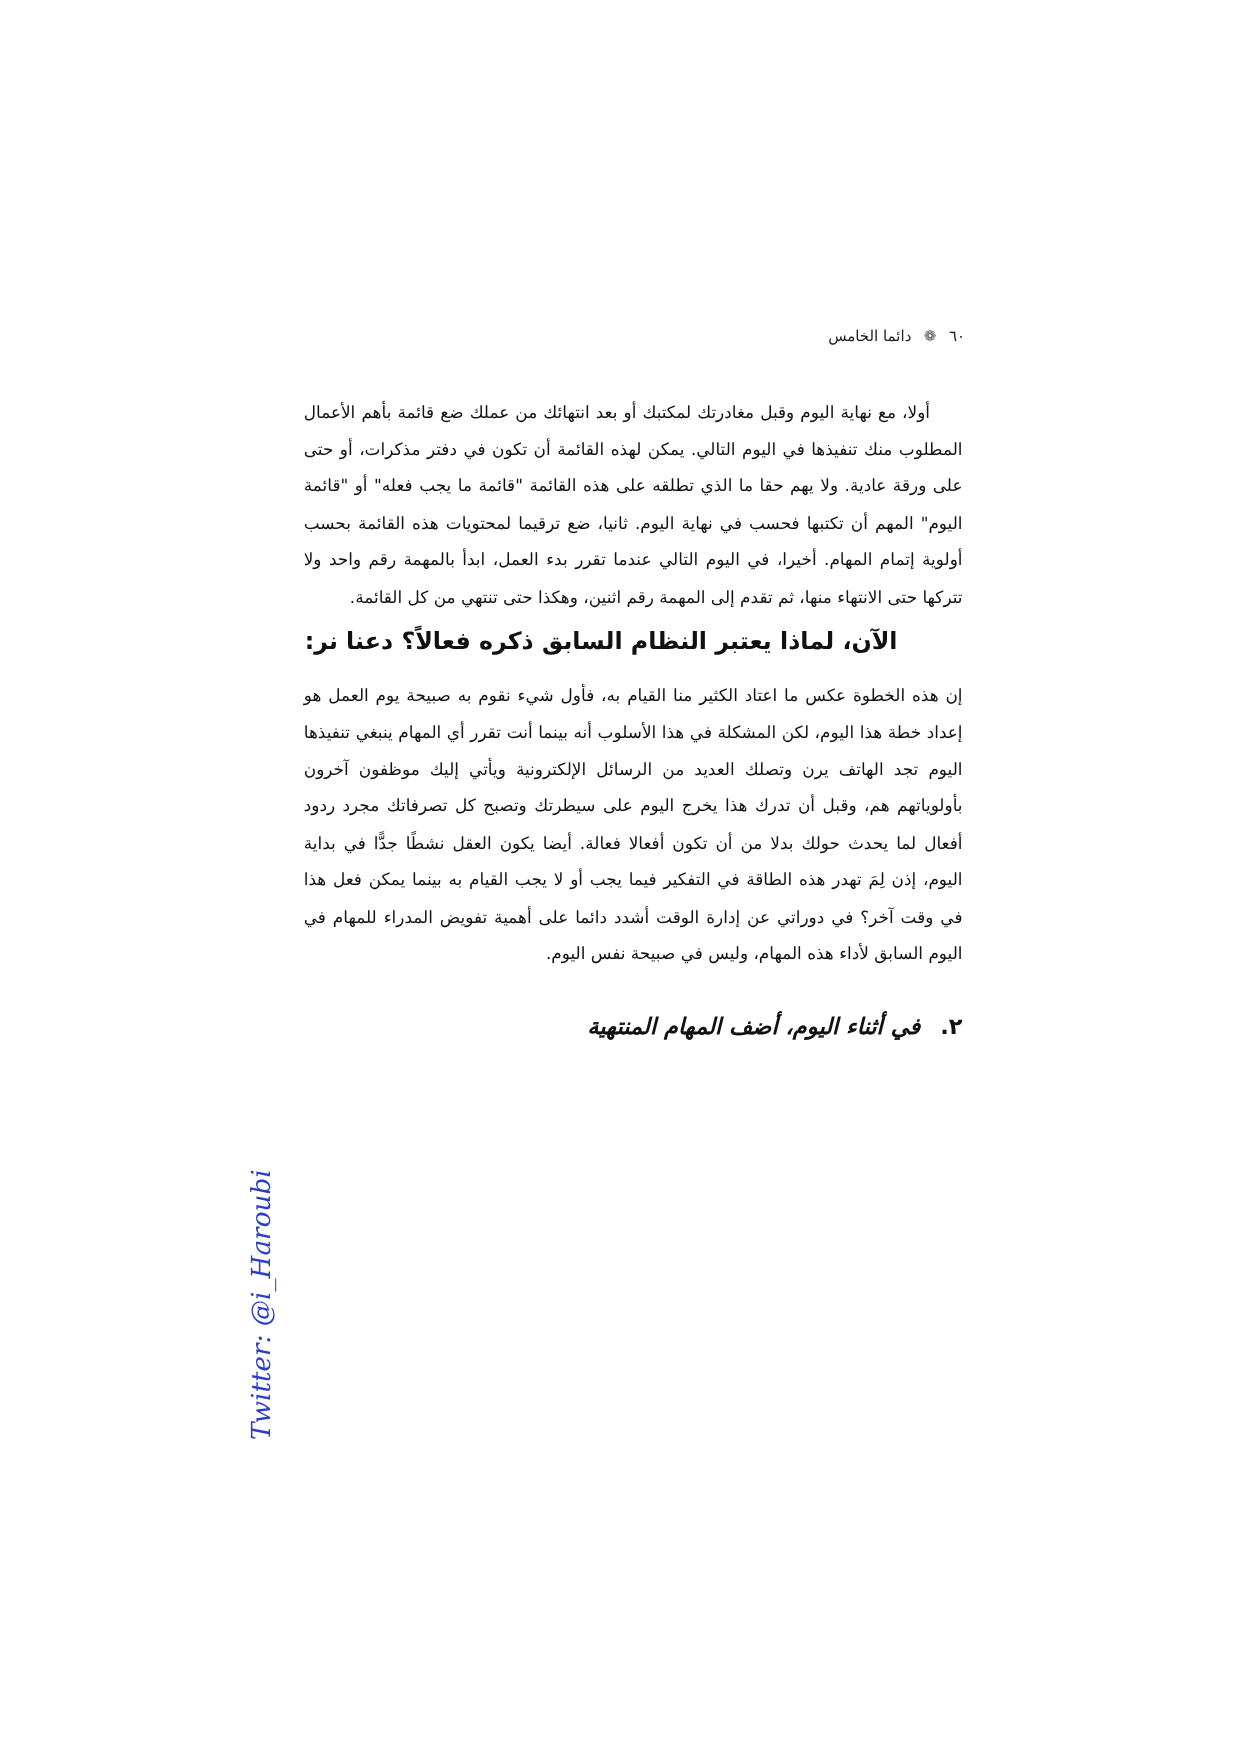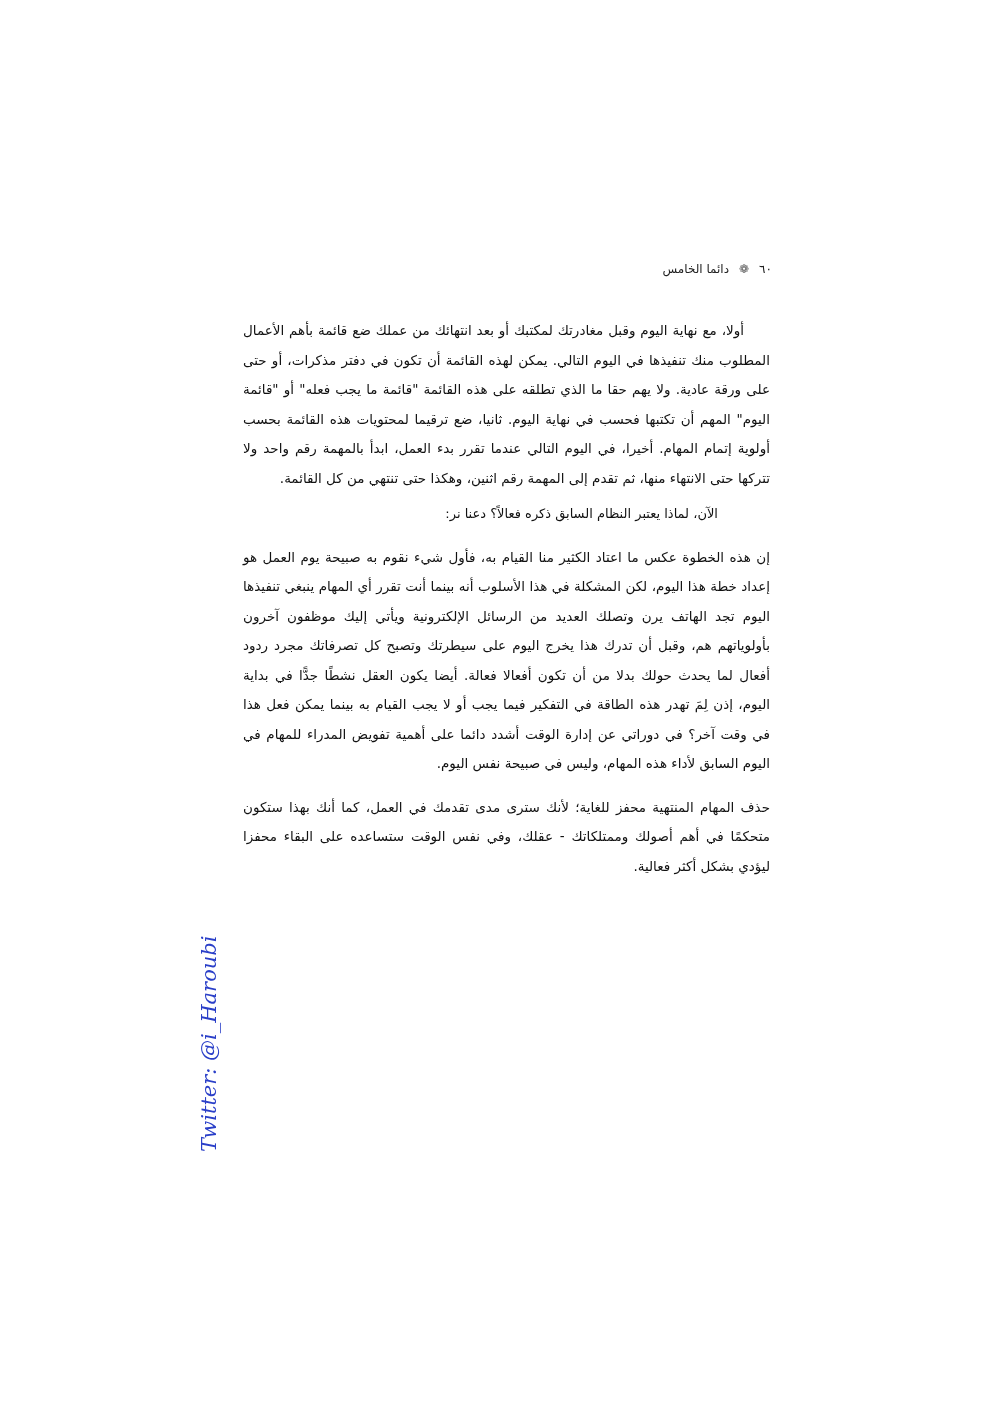--- a/index.html
+++ b/index.html
@@ -3,21 +3,21 @@
   <meta charset="utf-8">
   <style>
     html, body { margin: 0; padding: 0; background: #ffffff; }
     body { width: 992px; height: 1403px; position: relative; overflow: hidden; font-family: "DejaVu Sans", sans-serif; color: #111; }
     .page-header { position: absolute; top: 262px; left: 560px; width: 212px; direction: rtl; display: flex; align-items: center; gap: 10px; font-size: 12px; color: #222; }
     .page-header .num { font-size: 12px; }
     .page-header .orn { font-size: 12px; color: #555; }
     .content { position: absolute; left: 243px; top: 316px; width: 527px; direction: rtl; text-align: justify; text-align-last: right; }
     .para { font-size: 13.5px; line-height: 29.5px; margin: 0; }
     .para .indent { display: inline-block; width: 26px; }
-    .para-short { font-size: 13px; line-height: 29.5px; margin: 6px 0 0 0; padding-right: 52px; }
+    .para-short { font-size: 19px; line-height: 29.5px; margin: 6px 0 0 0; padding-right: 52px; font-weight: bold; }
     .h-section { font-size: 20px; font-weight: bold; margin: 40px 0 0 0; line-height: 32px; }
     .h-sub { font-size: 18px; font-weight: bold; font-style: italic; margin: 10px 0 0 0; line-height: 34px; }
     .h-sub .n { margin-left: 16px; font-style: normal; }
     .para-block { margin-top: 14px; }
     .h-sub2 { margin-top: 26px; }
     .watermark { position: absolute; left: 197px; top: 1152px; transform-origin: left top; transform: rotate(-90deg); font-family: "DejaVu Serif", serif; font-style: italic; font-size: 21px; color: #2a3fc8; white-space: nowrap; }
   </style>
 </head>
 <body>
 
@@ -27,16 +27,18 @@
   <span>دائما الخامس</span>
 </div>
 
 <div class="content">
   <p class="para"><span class="indent"></span><span>أولا، مع نهاية اليوم وقبل مغادرتك لمكتبك أو بعد انتهائك من عملك ضع قائمة بأهم الأعمال المطلوب منك تنفيذها في اليوم التالي. يمكن لهذه القائمة أن تكون في دفتر مذكرات، أو حتى على ورقة عادية. ولا يهم حقا ما الذي تطلقه على هذه القائمة "قائمة ما يجب فعله" أو "قائمة اليوم" المهم أن تكتبها فحسب في نهاية اليوم. ثانيا، ضع ترقيما لمحتويات هذه القائمة بحسب أولوية إتمام المهام. أخيرا، في اليوم التالي عندما تقرر بدء العمل، ابدأ بالمهمة رقم واحد ولا تتركها حتى الانتهاء منها، ثم تقدم إلى المهمة رقم اثنين، وهكذا حتى تنتهي من كل القائمة.</span></p>
   <p class="para-short">الآن، لماذا يعتبر النظام السابق ذكره فعالاً؟ دعنا نر:</p>
 
 
   <p class="para para-block">إن هذه الخطوة عكس ما اعتاد الكثير منا القيام به، فأول شيء نقوم به صبيحة يوم العمل هو إعداد خطة هذا اليوم، لكن المشكلة في هذا الأسلوب أنه بينما أنت تقرر أي المهام ينبغي تنفيذها اليوم تجد الهاتف يرن وتصلك العديد من الرسائل الإلكترونية ويأتي إليك موظفون آخرون بأولوياتهم هم، وقبل أن تدرك هذا يخرج اليوم على سيطرتك وتصبح كل تصرفاتك مجرد ردود أفعال لما يحدث حولك بدلا من أن تكون أفعالا فعالة. أيضا يكون العقل نشطًا جدًّا في بداية اليوم، إذن لِمَ تهدر هذه الطاقة في التفكير فيما يجب أو لا يجب القيام به بينما يمكن فعل هذا في وقت آخر؟ في دوراتي عن إدارة الوقت أشدد دائما على أهمية تفويض المدراء للمهام في اليوم السابق لأداء هذه المهام، وليس في صبيحة نفس اليوم.</p>
 
-  <p class="para para-block">حذف المهام المنتهية محفز للغاية؛ لأنك سترى مدى تقدمك في العمل، كما أنك بهذا ستكون متحكمًا في أهم أصولك وممتلكاتك - عقلك، وفي نفس الوقت ستساعده على البقاء محفزا ليؤدي بشكل أكثر فعالية.</p>
+  <h3 class="h-sub h-sub2">
+    <span class="n">٢.</span><span>في أثناء اليوم، أضف المهام المنتهية</span>
+  </h3>
 </div>
 
 <div class="watermark">Twitter: @i_Haroubi</div>
 
 </body></html>

